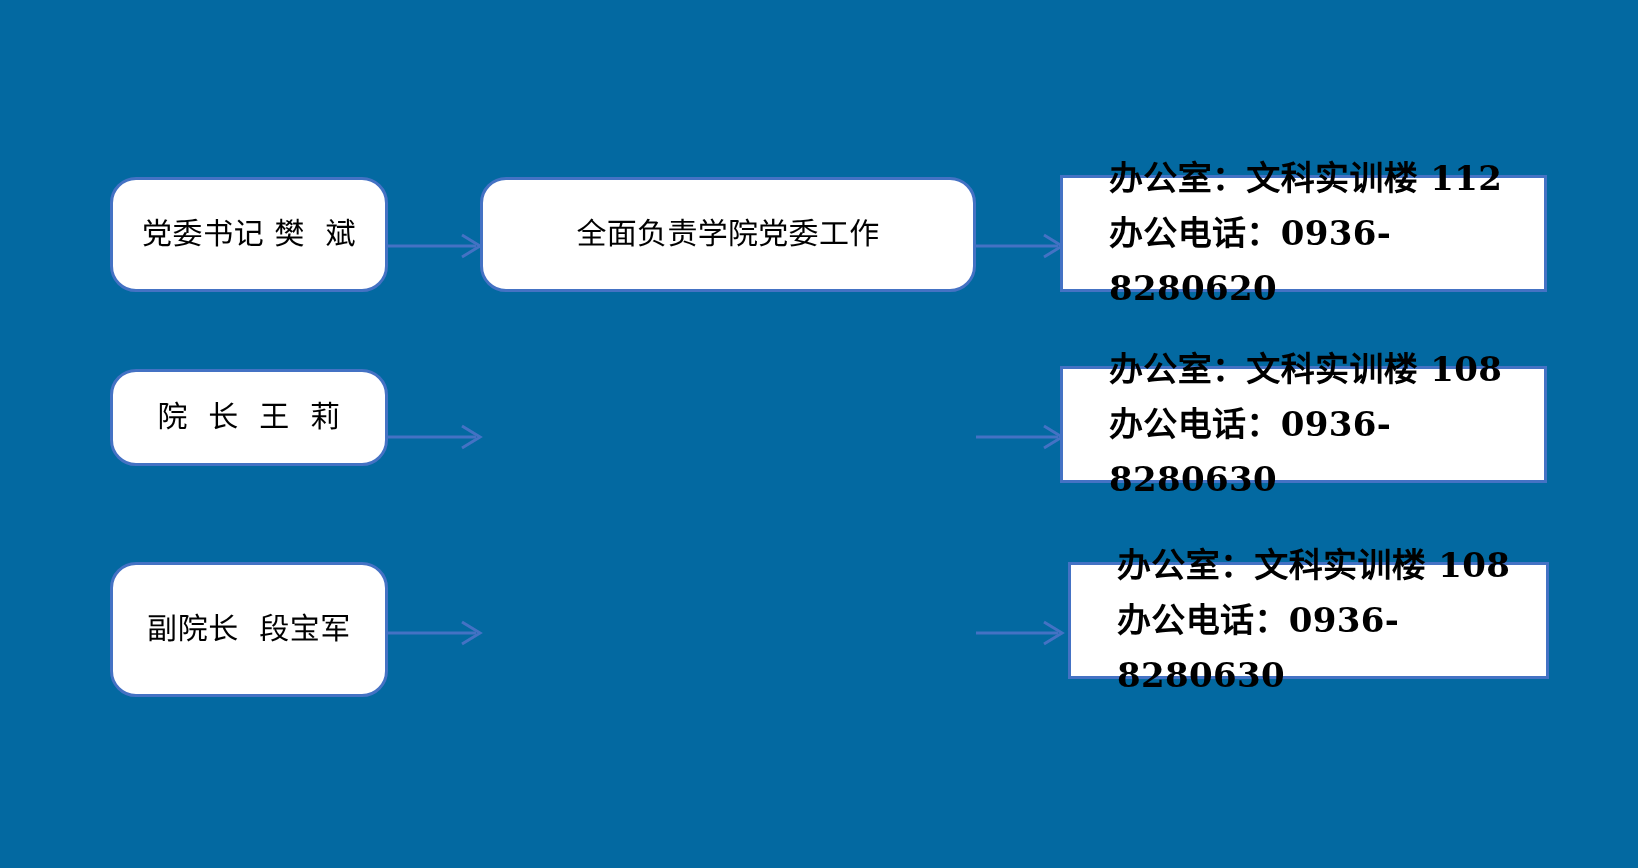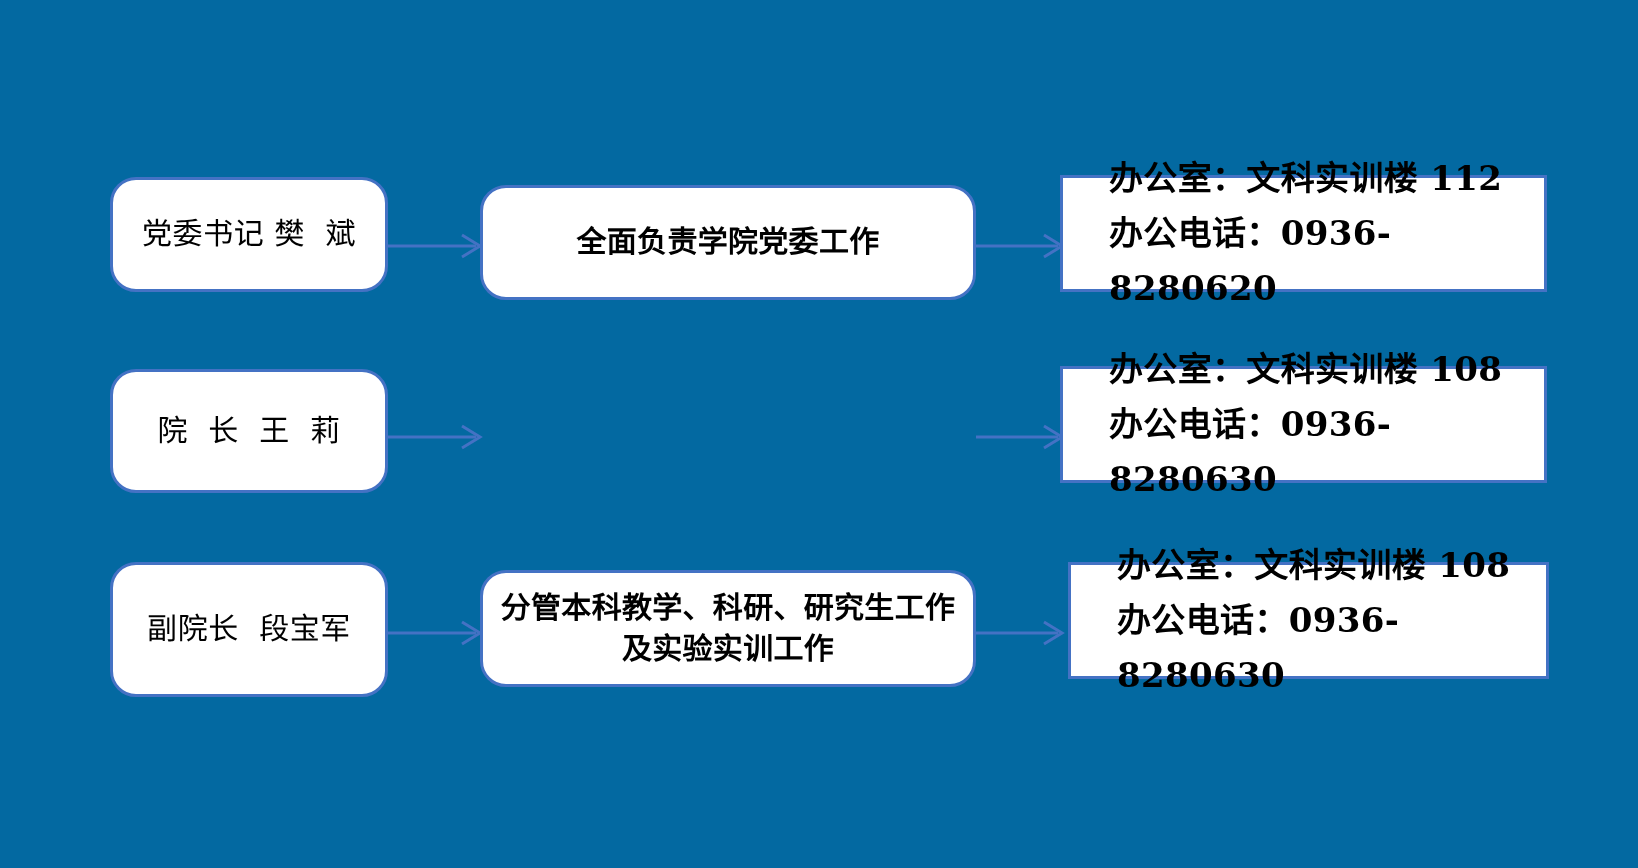--- a/index.html
+++ b/index.html
@@ -46,22 +46,21 @@
   .col-person {
     font-size: 30px;
     letter-spacing: 0.02em;
     font-weight: 500;
   }
   .col-person .label-inner { white-space: pre; }
 
   .col-duty {
     font-size: 30px;
     letter-spacing: 0.01em;
-    font-weight: 700;
-    margin-top: 8px;
+    font-weight: 400;
   }
   .col-duty .label-inner { white-space: pre-line; }
 
   .col-office {
     font-size: 34px;
     font-weight: bold;
     letter-spacing: 0.01em;
     justify-content: flex-start;
     padding-left: 46px;
   }
@@ -103,21 +102,21 @@
       <line x1="0" y1="13" x2="82" y2="13" stroke="#4472C4" stroke-width="3"></line>
       <polyline points="68,2 86,13 68,24" fill="none" stroke="#4472C4" stroke-width="3"></polyline>
     </svg>
   </div>
 
   <div class="node square col-office" style="left:1060px; top:175px; width:487px; height:117px;">
     <span class="label-inner">办公室：文科实训楼 112
 办公电话：0936-8280620</span>
   </div>
 
-  <div class="node rounded col-person" style="left:110px; top:369px; width:278px; height:124px;">
+  <div class="node rounded col-person" style="left:110px; top:369px; width:278px; height:97px;">
     <span class="label-inner">院  长  王  莉</span>
   </div>
 
   <div class="connector" style="left:388px; top:424px; width:96px; height:2px;">
     <svg width="96" height="26" viewBox="0 0 96 26">
       <line x1="0" y1="13" x2="88" y2="13" stroke="#4472C4" stroke-width="3"></line>
       <polyline points="74,2 92,13 74,24" fill="none" stroke="#4472C4" stroke-width="3"></polyline>
     </svg>
   </div>
 
@@ -138,24 +137,20 @@
     <span class="label-inner">副院长  段宝军</span>
   </div>
 
   <div class="connector" style="left:388px; top:620px; width:96px; height:2px;">
     <svg width="96" height="26" viewBox="0 0 96 26">
       <line x1="0" y1="13" x2="88" y2="13" stroke="#4472C4" stroke-width="3"></line>
       <polyline points="74,2 92,13 74,24" fill="none" stroke="#4472C4" stroke-width="3"></polyline>
     </svg>
   </div>
 
-  <div class="node rounded col-duty" style="left:480px; top:562px; width:496px; height:117px;">
-    <span class="label-inner">分管本科教学、科研、研究生工作
-及实验实训工作</span>
-  </div>
 
   <div class="connector" style="left:976px; top:620px; width:90px; height:2px;">
     <svg width="90" height="26" viewBox="0 0 90 26">
       <line x1="0" y1="13" x2="82" y2="13" stroke="#4472C4" stroke-width="3"></line>
       <polyline points="68,2 86,13 68,24" fill="none" stroke="#4472C4" stroke-width="3"></polyline>
     </svg>
   </div>
 
   <div class="node square col-office" style="left:1068px; top:562px; width:481px; height:117px;">
     <span class="label-inner">办公室：文科实训楼 108

